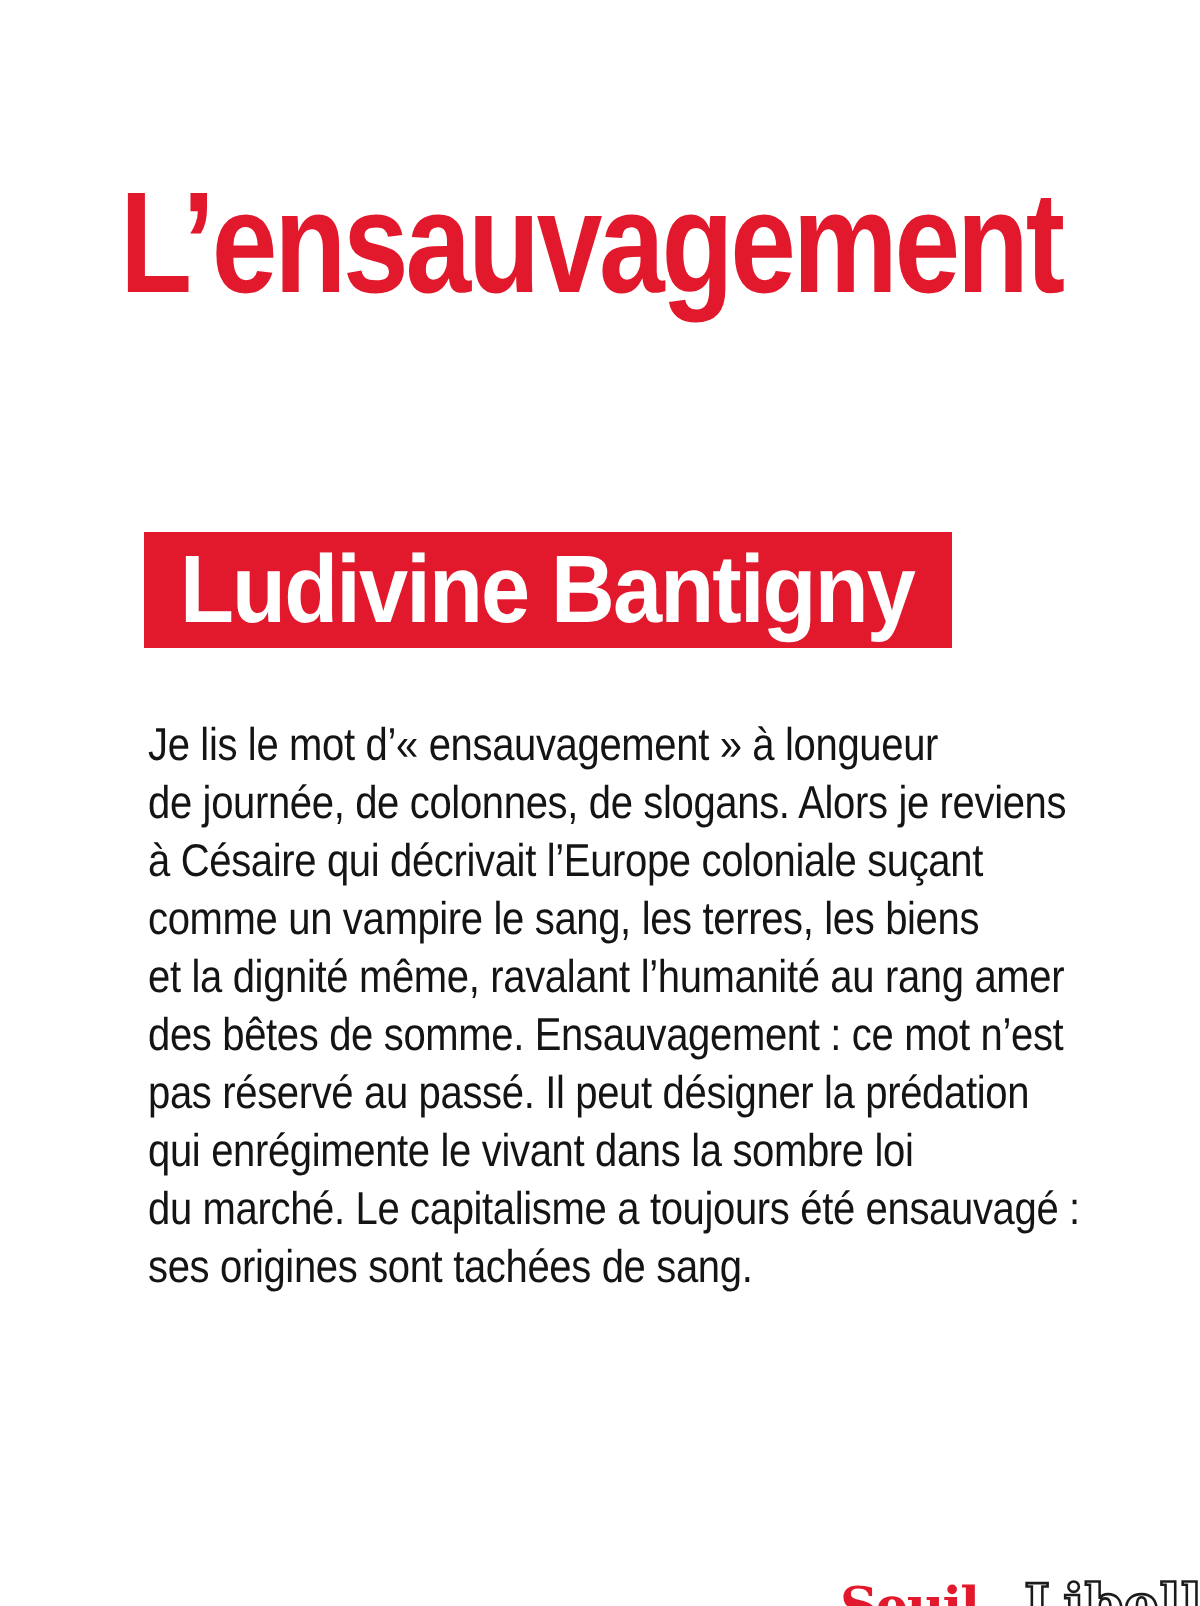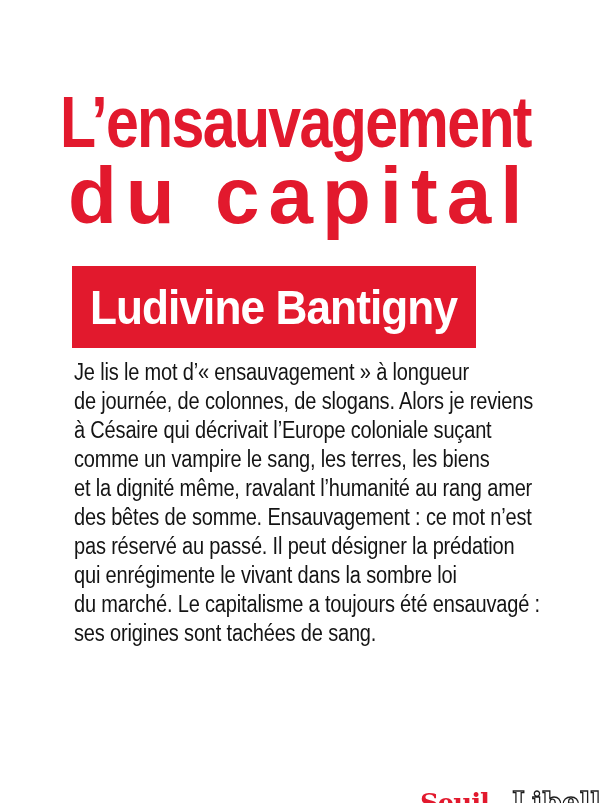--- a/index.html
+++ b/index.html
@@ -19,21 +19,21 @@
     transform:scaleX(0.82);transform-origin:left top;
   }
   .title-line2{
     position:absolute;left:68px;top:112px;
     font-size:80px;font-weight:700;line-height:1;
     letter-spacing:9px;white-space:nowrap;
     color:var(--red);
   }
   .author-band{
     position:absolute;left:72px;top:222px;
-    width:404px;height:82px;
+    width:404px;height:58px;
     background:var(--red);
     display:flex;align-items:center;justify-content:center;
   }
   .author-band .author{
     color:#ffffff;font-size:48px;font-weight:700;
     letter-spacing:-1px;white-space:nowrap;
     transform:scaleX(0.92);transform-origin:center center;
   }
   .blurb{
     position:absolute;left:74px;top:314px;margin:0;
@@ -66,21 +66,20 @@
     .libelle{color:#1b1b1b;}
   }
 </style>
 </head>
 <body>
 
 <div class="cover" style="--red:#e2192d;">
 
   <div class="title-line1">L’ensauvagement</div>
 
-  <div class="title-line2">du capital</div>
 
   <div class="author-band">
     <span class="author">Ludivine Bantigny</span>
   </div>
 
   <p class="blurb">Je lis le mot d’« ensauvagement » à longueur
 de journée, de colonnes, de slogans. Alors je reviens
 à Césaire qui décrivait l’Europe coloniale suçant
 comme un vampire le sang, les terres, les biens
 et la dignité même, ravalant l’humanité au rang amer

